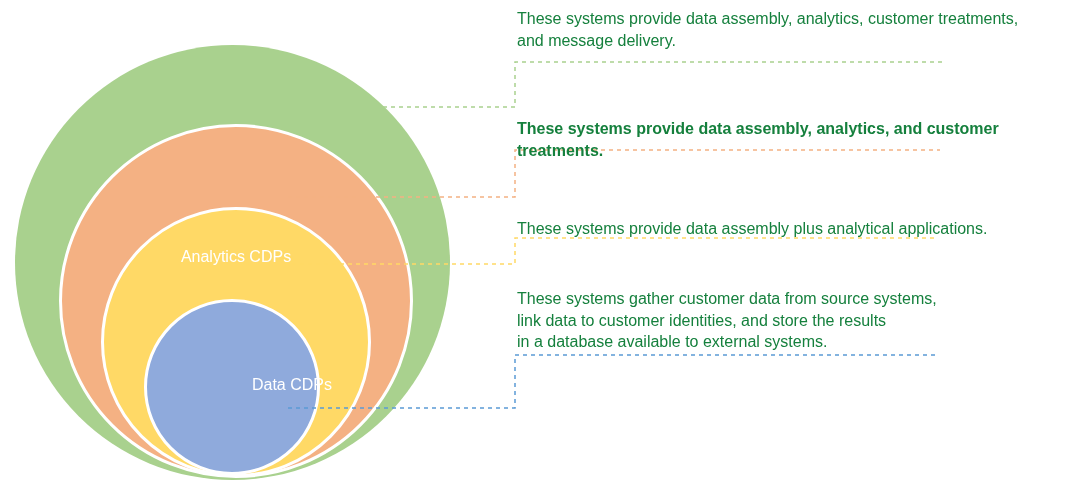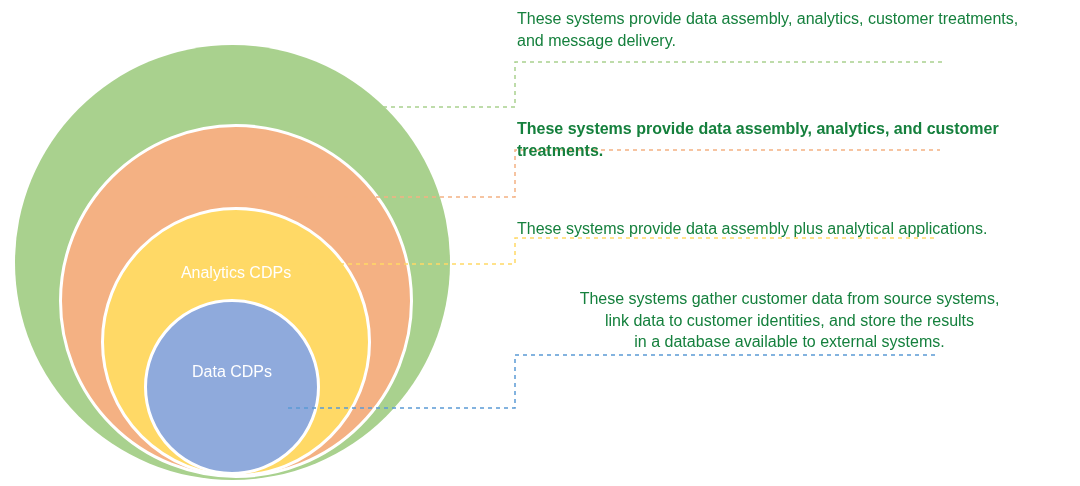--- a/index.html
+++ b/index.html
@@ -30,22 +30,22 @@
     color: #ffffff;
     font-size: 16px;
     line-height: 1.25;
     text-align: center;
     white-space: pre-line;
     width: 200px;
     pointer-events: none;
   }
   .lbl-delivery  { left: 132px; top: 86px;  }
   .lbl-campaign  { left: 136px; top: 156px; }
-  .lbl-analytics { left: 136px; top: 247px; margin-top: 16px; }
-  .lbl-data      { left: 132px; top: 362px; }
+  .lbl-analytics { left: 136px; top: 247px; }
+  .lbl-data      { left: 132px; top: 375px; text-align: right; }
 
   .leaders {
     position: absolute;
     left: 0; top: 0;
     width: 1080px;
     height: 486px;
     pointer-events: none;
   }
   .leader {
     fill: none;
@@ -58,21 +58,21 @@
     left: 517px;
     width: 545px;
     color: #15803d;
     font-size: 16px;
     line-height: 21.5px;
     white-space: pre-line;
   }
   .desc-delivery  { top: 8px;   }
   .desc-campaign  { top: 118px; font-weight: bold; }
   .desc-analytics { top: 206px; margin-top: 12px; }
-  .desc-data      { top: 288px; text-align: center; }
+  .desc-data      { top: 288px; }
 </style>
 </head>
 <body>
 
 <div class="stage">
 
   <div class="circle ring-delivery-c" style="background: rgb(169, 209, 142);"></div>
   <div class="circle ring-campaign-c" style="background: rgb(244, 177, 131);"></div>
   <div class="circle ring-analytics-c" style="background: rgb(255, 217, 102);"></div>
   <div class="circle ring-data-c" style="background: rgb(143, 170, 220);"></div>

